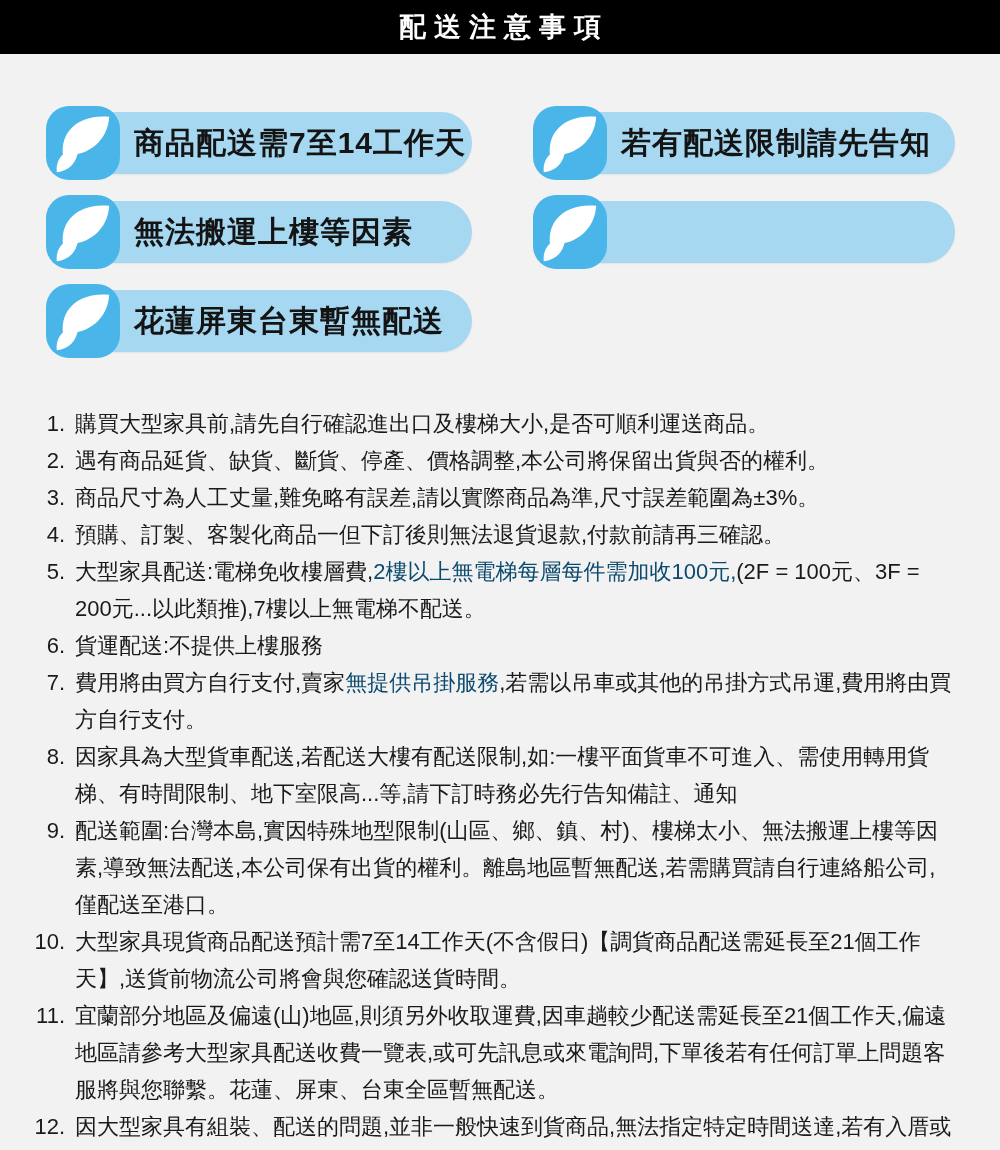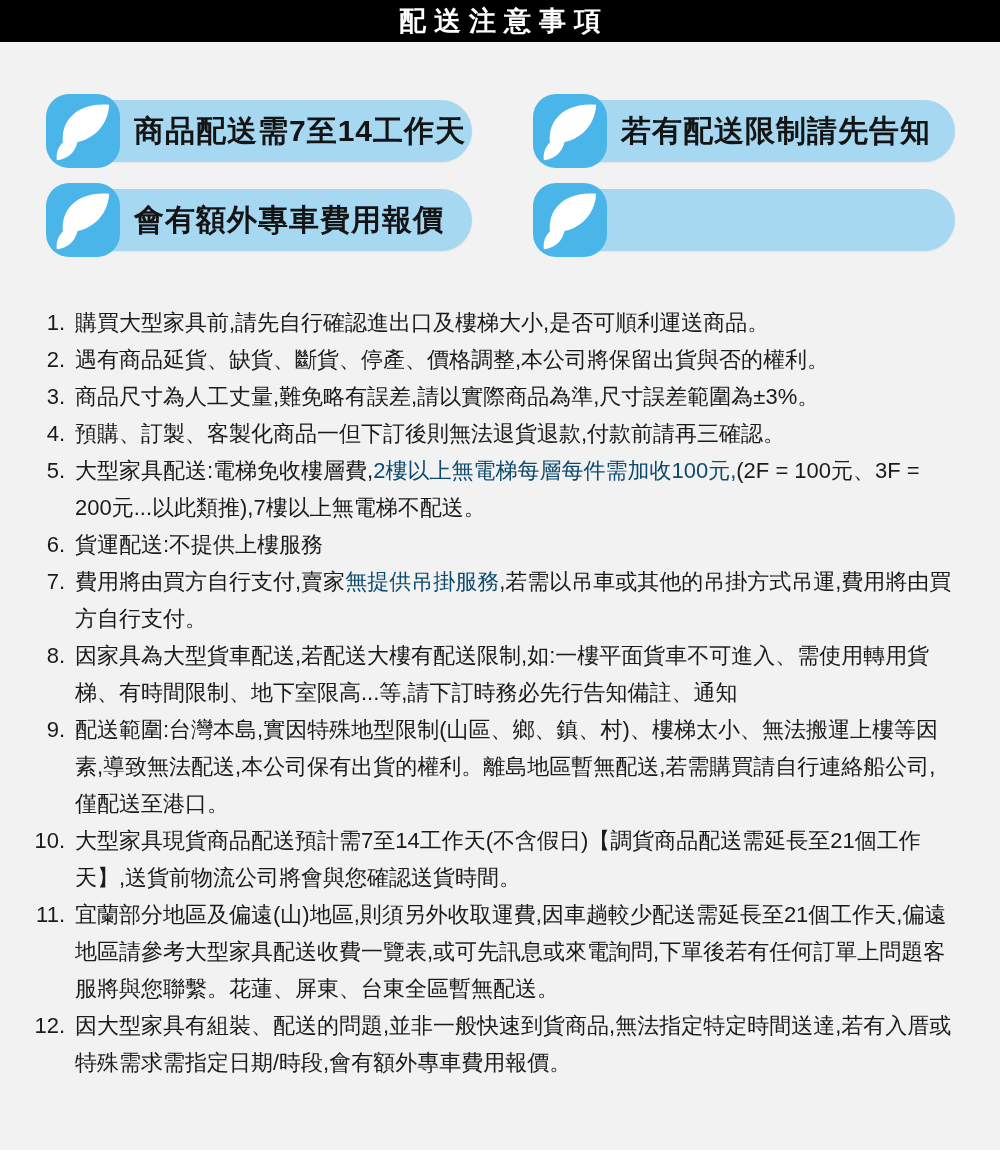--- a/index.html
+++ b/index.html
@@ -6,21 +6,21 @@
   body {
     width: 1000px;
     height: 1150px;
     background: #f2f2f2;
     font-family: "Liberation Sans", "DejaVu Sans", sans-serif;
     overflow: hidden;
   }
 
   
   .header-bar {
-    height: 42px;
+    height: 54px;
     background: #000000;
     display: flex;
     align-items: center;
     justify-content: center;
   }
   .header-title {
     color: #ffffff;
     font-size: 27px;
     font-weight: bold;
     letter-spacing: 8px;
@@ -122,33 +122,43 @@
 
 
   <div class="badge">
     <span class="badge-icon">
       <svg viewBox="0 0 48 48" xmlns="http://www.w3.org/2000/svg">
         <rect class="icon-bg" x="0" y="0" width="48" height="48" rx="15"></rect>
         <path class="leaf" d="M11,32 C9,16 22,5 41,7 C40,23 27,33 11,32 Z"></path>
         <path class="leaf" d="M7,43 C6,34 12,28 21,28 C20,37 15,42 7,43 Z"></path>
       </svg>
     </span>
-    <span class="badge-label">會有額外專車費用報價</span>
+    <span class="badge-label">無法搬運上樓等因素</span>
   </div>
 
   <div class="badge">
     <span class="badge-icon">
       <svg viewBox="0 0 48 48" xmlns="http://www.w3.org/2000/svg">
         <rect class="icon-bg" x="0" y="0" width="48" height="48" rx="15"></rect>
         <path class="leaf" d="M11,32 C9,16 22,5 41,7 C40,23 27,33 11,32 Z"></path>
         <path class="leaf" d="M7,43 C6,34 12,28 21,28 C20,37 15,42 7,43 Z"></path>
       </svg>
     </span>
   </div>
 
+  <div class="badge">
+    <span class="badge-icon">
+      <svg viewBox="0 0 48 48" xmlns="http://www.w3.org/2000/svg">
+        <rect class="icon-bg" x="0" y="0" width="48" height="48" rx="15"></rect>
+        <path class="leaf" d="M11,32 C9,16 22,5 41,7 C40,23 27,33 11,32 Z"></path>
+        <path class="leaf" d="M7,43 C6,34 12,28 21,28 C20,37 15,42 7,43 Z"></path>
+      </svg>
+    </span>
+    <span class="badge-label">花蓮屏東台東暫無配送</span>
+  </div>
 </div>
 
 <div class="notes">
   <ol class="notes-list">
       <li><span class="seg">購買大型家具前,請先自行確認進出口及樓梯大小,是否可順利運送商品。</span></li>
       <li><span class="seg">遇有商品延貨、缺貨、斷貨、停產、價格調整,本公司將保留出貨與否的權利。</span></li>
       <li><span class="seg">商品尺寸為人工丈量,難免略有誤差,請以實際商品為準,尺寸誤差範圍為±3%。</span></li>
       <li><span class="seg">預購、訂製、客製化商品一但下訂後則無法退貨退款,付款前請再三確認。</span></li>
       <li><span class="seg">大型家具配送:電梯免收樓層費,</span><span class="seg red">2樓以上無電梯每層每件需加收100元,</span><span class="seg">(2F = 100元、3F = 200元...以此類推),7樓以上無電梯不配送。</span></li>
       <li><span class="seg">貨運配送:不提供上樓服務</span></li>

